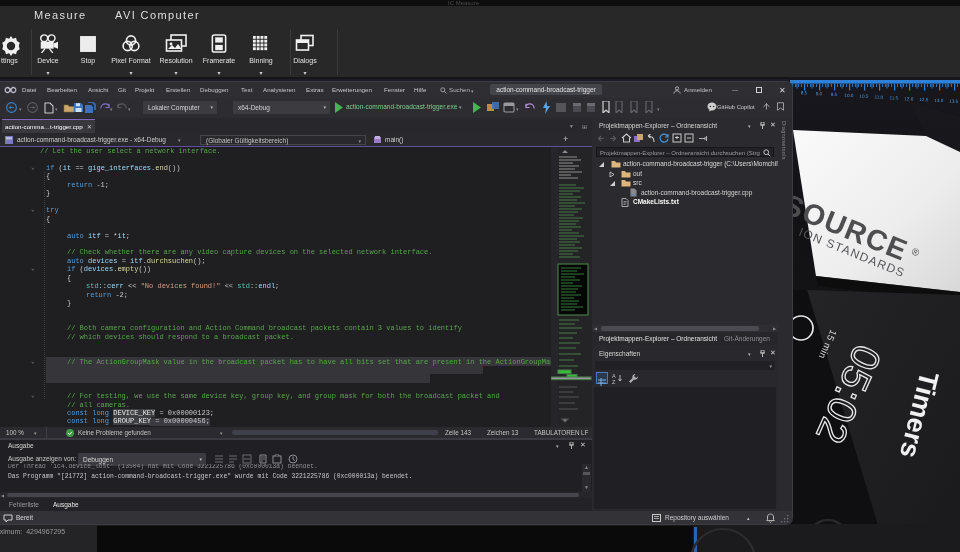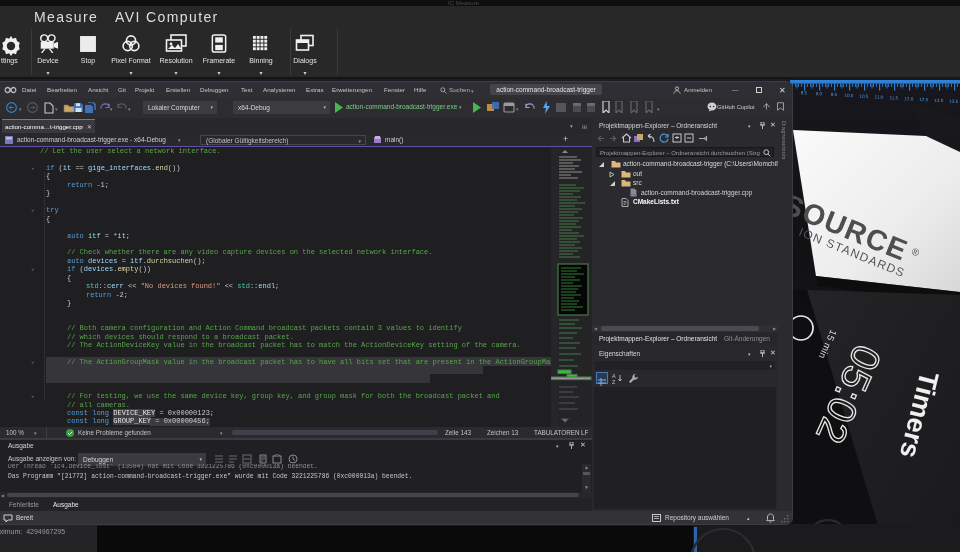--- a/index.html
+++ b/index.html
@@ -1,20 +1,20 @@
 <!DOCTYPE html>
 <html><head><meta charset="utf-8"><style>
 html,body{margin:0;padding:0;background:#141416;width:960px;height:552px;overflow:hidden}
 *{box-sizing:border-box}
 #stage{position:absolute;left:0;top:0;width:960px;height:552px;font-family:"Liberation Sans",sans-serif;filter:blur(.45px)}
 .ab{position:absolute}
 
 #ribbon{position:absolute;left:0;top:0;width:960px;height:79px;background:#282829}
 #ribbon .topstrip{position:absolute;left:0;top:0;width:960px;height:6px;background:#0e0e0f}
-#ribbon .rtab{position:absolute;top:9px;font-size:14px;letter-spacing:1.4px;color:#dedede}
+#ribbon .rtab{position:absolute;top:9px;font-size:11px;letter-spacing:1.4px;color:#dedede}
 .rbtn{position:absolute;top:28px;height:48px;text-align:center;color:#e8e8e8}
 .rbtn .lbl{position:absolute;top:29px;width:100%;font-size:7px;color:#e2e2e2;white-space:nowrap}
 .rbtn .car{position:absolute;top:41px;width:100%;font-size:6px;color:#cfcfcf}
 .rsep{position:absolute;top:29px;width:1px;height:46px;background:#3b3b3c}
 #ribbon .bot{position:absolute;left:0;top:77px;width:960px;height:2px;background:#151517}
 
 #bottom{position:absolute;left:0;top:524px;width:960px;height:28px;background:#1b1b1d;overflow:hidden}
 #bottom .props{position:absolute;left:0;top:0;width:97px;height:28px;background:#242427;color:#9b9b9b;font-size:7px}
 #bottom .black{position:absolute;left:97px;top:2px;width:596px;height:26px;background:#0a0a0b}
 
@@ -414,21 +414,20 @@
       <div class="cl" style="top:84.5px;left:67px"><span class="kw">auto</span><span class="id"> itf </span><span class="pl">= *</span><span class="id">it</span><span class="pl">;</span></div>
       <div class="cl" style="top:101.4px;left:67px"><span class="cmt">// Check whether there are any video capture devices on the selected network interface.</span></div>
       <div class="cl" style="top:109.85px;left:67px"><span class="kw">auto</span><span class="id"> devices </span><span class="pl">= </span><span class="id">itf</span><span class="pl">.</span><span class="fn">durchsuchen</span><span class="pl">();</span></div>
       <div class="cl" style="top:118.3px;left:67px"><span class="kw">if</span><span class="pl"> (</span><span class="id">devices</span><span class="pl">.</span><span class="fn">empty</span><span class="pl">())</span></div>
       <div class="cl" style="top:126.75px;left:67px"><span class="pl">{</span></div>
       <div class="cl" style="top:135.2px;left:86px"><span class="ty">std</span><span class="pl">::</span><span class="id">cerr</span><span class="pl"> &lt;&lt; </span><span class="st">"No devices found!"</span><span class="pl"> &lt;&lt; </span><span class="ty">std</span><span class="pl">::</span><span class="id">endl</span><span class="pl">;</span></div>
       <div class="cl" style="top:143.65px;left:86px"><span class="kw">return</span><span class="pl"> -2;</span></div>
       <div class="cl" style="top:152.1px;left:67px"><span class="pl">}</span></div>
       <div class="cl" style="top:177.45px;left:67px"><span class="cmt">// Both camera configuration and Action Command broadcast packets contain 3 values to identify</span></div>
       <div class="cl" style="top:185.9px;left:67px"><span class="cmt">// which devices should respond to a broadcast packet.</span></div>
-      <div class="cl" style="top:194.35px;left:67px"><span class="cmt">// The ActionDeviceKey value in the broadcast packet has to match the ActionDeviceKey setting of the camera.</span></div>
       <div class="cl" style="top:211.25px;left:67px"><span class="cmt">// The ActionGroupMask value in the broadcast packet has to have all bits set that are present in the ActionGroupMask</span></div>
       <div class="cl" style="top:245.05px;left:67px"><span class="cmt">// For testing, we use the same device key, group key, and group mask for both the broadcast packet and</span></div>
       <div class="cl" style="top:253.5px;left:67px"><span class="cmt">// all cameras.</span></div>
       <div class="cl" style="top:261.95px;left:67px"><span class="kw">const</span><span class="pl"> </span><span class="kw">long</span><span class="pl"> </span><span class="hlid">DEVICE_KEY</span><span class="pl"> = 0x00000123;</span></div>
       <div class="cl" style="top:270.4px;left:67px"><span class="kw">const</span><span class="pl"> </span><span class="kw">long</span><span class="pl"> </span><span class="hlid">GROUP_KEY</span><span class="pl"> = 0x00000456;</span></div>
     </div>
     <div id="mapzone">
       <svg width="41" height="280" viewBox="0 0 41 280">
         <rect x="0" y="0" width="7" height="280" fill="#26262a"></rect>
         <path d="M11 6l3-3 3 3z" fill="#8a8a8e"></path>

